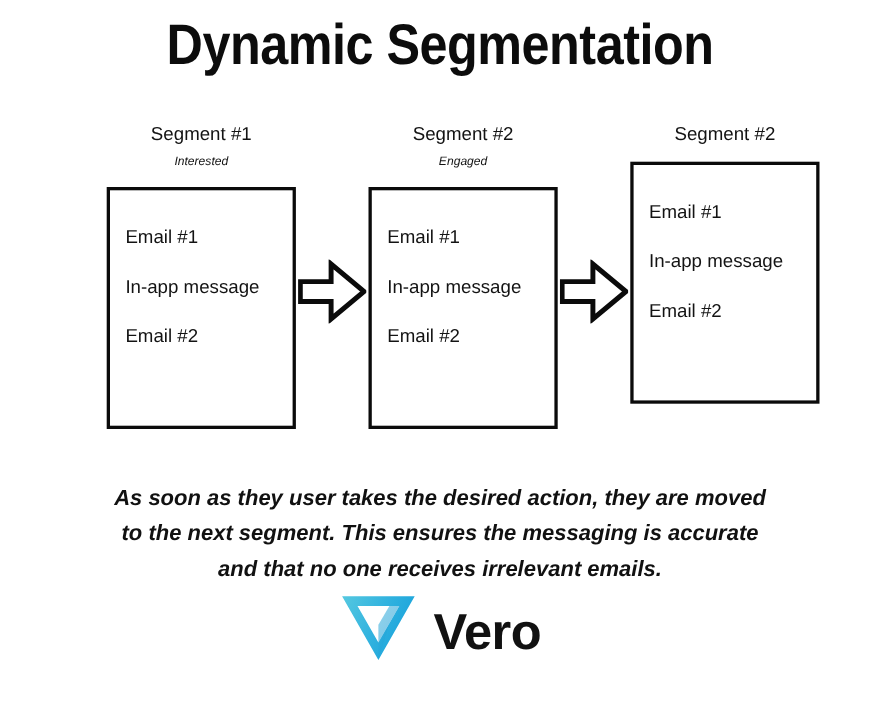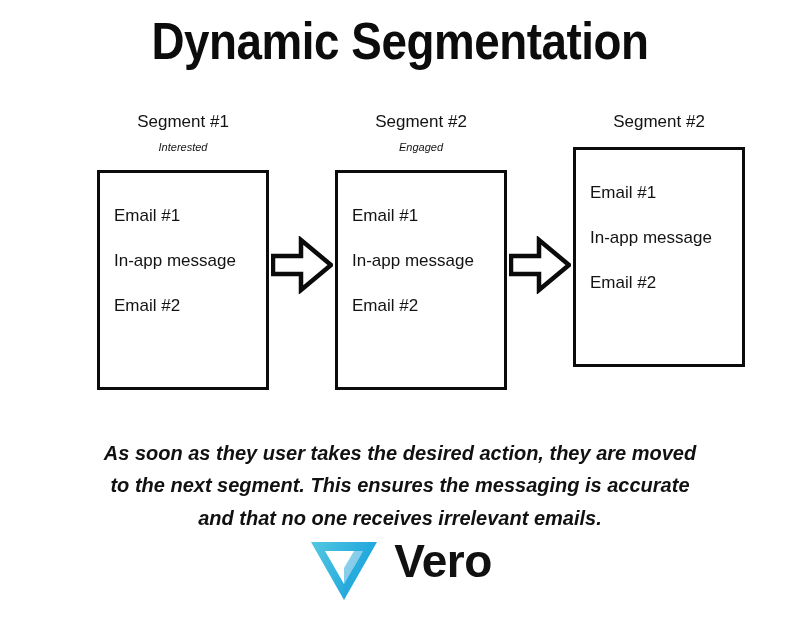--- a/index.html
+++ b/index.html
@@ -111,20 +111,21 @@
     color: #111111;
   }
 
   
   .logo {
     position: absolute;
     top: 538px;
     left: 0;
     width: 800px;
     display: flex;
+    align-items: center;
     justify-content: center;
     gap: 14px;
   }
   .logo-mark { display: block; }
   .logo-word {
     font-size: 46px;
     font-weight: bold;
     letter-spacing: -0.5px;
     color: #111111;
     line-height: 1;

